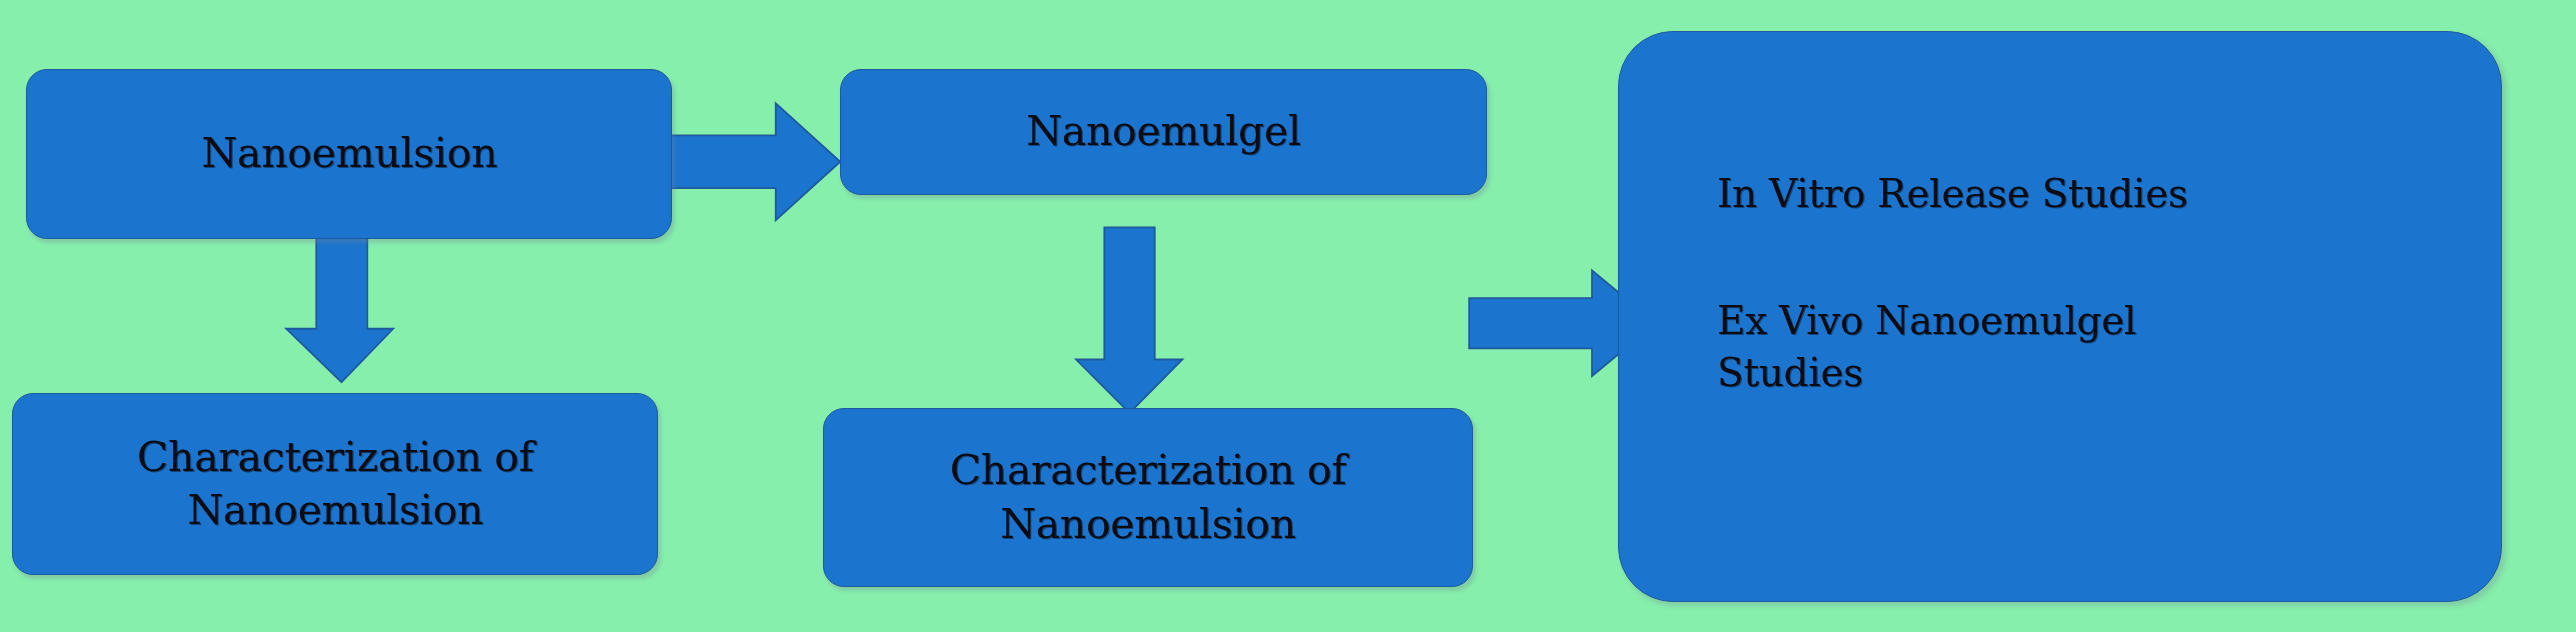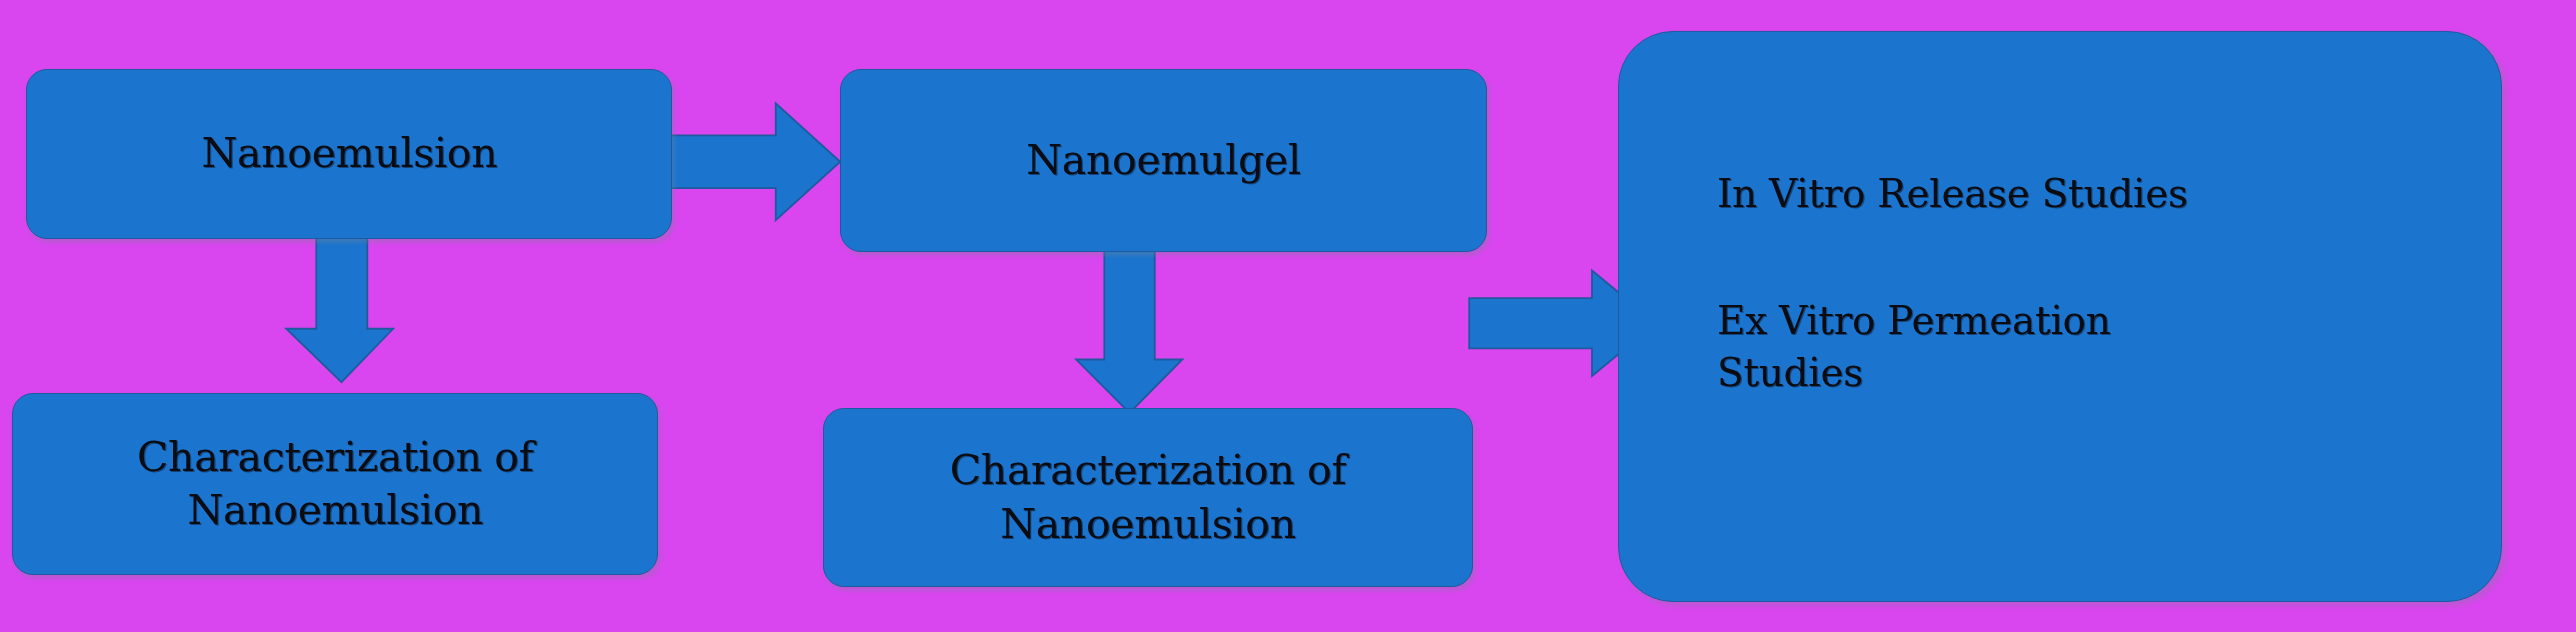--- a/index.html
+++ b/index.html
@@ -4,21 +4,21 @@
 <style>
   html, body {
     margin: 0;
     padding: 0;
     background: #ffffff;
   }
   #canvas {
     position: relative;
     width: 2576px;
     height: 633px;
-    background: #d946ef;
+    background: #86efac;
     overflow: hidden;
     font-family: "DejaVu Serif", "Liberation Serif", serif;
   }
 
   
   .node {
     position: absolute;
     box-sizing: border-box;
     background: #1B75CE;
     border: 1.8px solid #1F5A9E;
@@ -34,21 +34,21 @@
     width: 100%;
     font-family: "DejaVu Serif", "Liberation Serif", serif;
     font-weight: 400;
     letter-spacing: -0.3px;
     line-height: 1.30;
     text-shadow: 1.2px 0.6px 0 rgba(10,10,25,0.45);
   }
 
   
   #node-nanoemulsion        { left: 26.4px;   top: 69px; width: 646px; height: 170px;  border-radius: 21px; }
-  #node-nanoemulgel         { left: 840px; top: 69px; width: 647px; height: 183px;  border-radius: 21px; }
+  #node-nanoemulgel         { left: 840px; top: 69px; width: 647px; height: 126px;  border-radius: 21px; }
   #node-char-nanoemulsion-1 { left: 12.3px;   top: 393px; width: 646px; height: 182px;  border-radius: 21px; }
   #node-char-nanoemulsion-2 { left: 823px; top: 408px; width: 650px; height: 179px;  border-radius: 21px; }
 
   #node-nanoemulsion .label        { font-size: 41px; }
   #node-nanoemulgel .label         { font-size: 41px; }
   #node-char-nanoemulsion-1 .label { font-size: 41px; }
   #node-char-nanoemulsion-2 .label { font-size: 41px; }
 
   
   #panel-outcomes {
@@ -119,17 +119,17 @@
   <div class="node" id="node-char-nanoemulsion-1">
     <span class="label">Characterization of Nanoemulsion</span>
   </div>
 
   <div class="node" id="node-char-nanoemulsion-2">
     <span class="label">Characterization of Nanoemulsion</span>
   </div>
 
   <div id="panel-outcomes">
     <div class="outcome" id="outcome-0">In Vitro Release Studies</div>
-    <div class="outcome" id="outcome-1">Ex Vitro Permeation Studies</div>
+    <div class="outcome" id="outcome-1">Ex Vivo Nanoemulgel Studies</div>
   </div>
 
 </div>
 
 
 </body></html>

